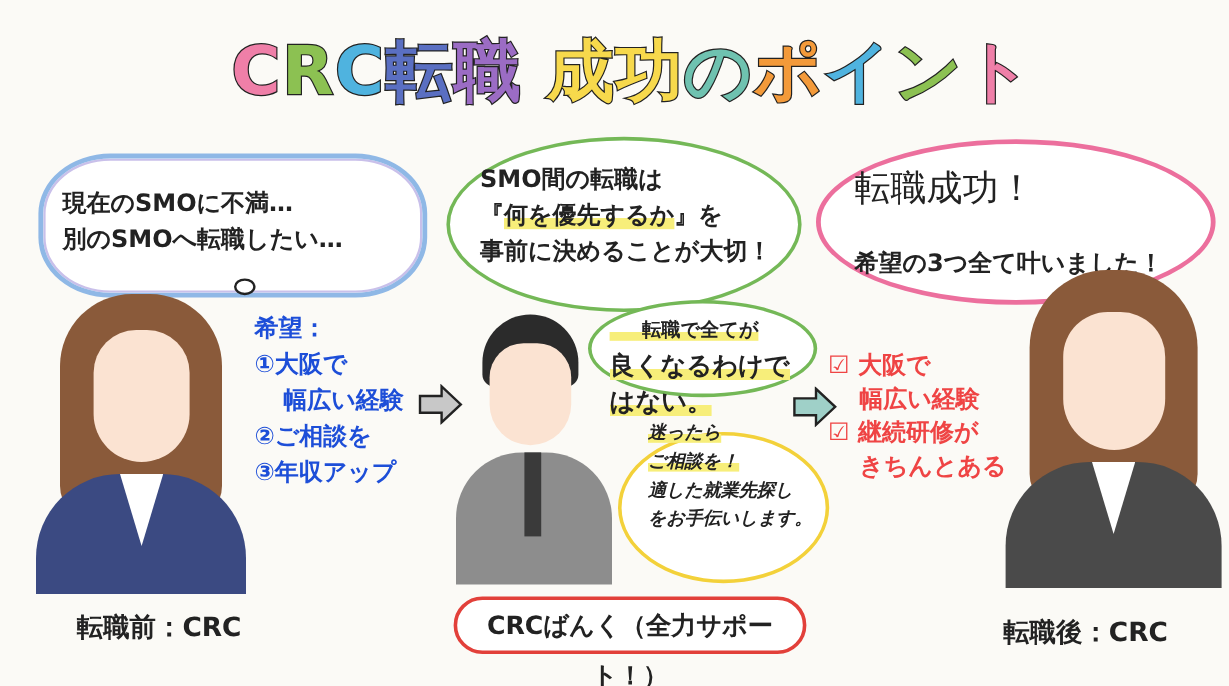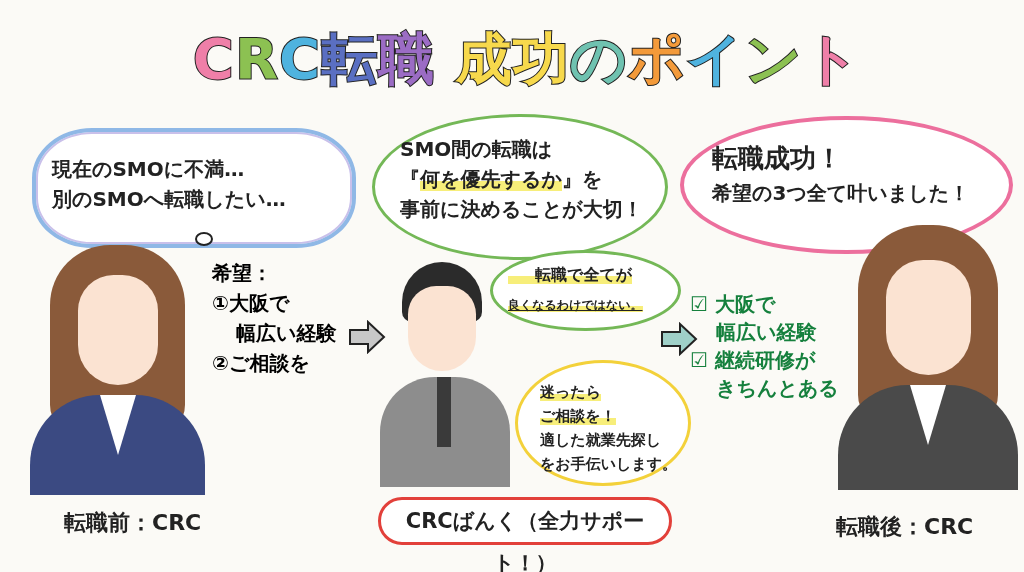--- a/index.html
+++ b/index.html
@@ -7,22 +7,22 @@
   .abs{position:absolute;}
   .title{left:15px;top:22px;width:1024px;text-align:center;font-size:56px;font-weight:bold;letter-spacing:1px;}
   .title span{-webkit-text-stroke:2px #222;paint-order:stroke fill;}
   .cloud{border:4px solid #8fb8e6;border-radius:60px/50px;background:#fff;box-shadow:0 0 0 2px #c9c0ea inset;}
   .bubble-text{font-size:20px;line-height:30px;font-weight:bold;}
   .green{border:3px solid #74b857;border-radius:50%;background:#fff;}
   .yellow{border:3px solid #f3d13a;border-radius:50%;background:#fff;}
   .pink{border:4px solid #ec6f9d;border-radius:50%;background:#fff;}
   .red{border:3px solid #e2403a;border-radius:30px;background:#fff;}
   .hl{background:linear-gradient(transparent 60%,#f7ee7a 60%);}
-  .orange{color:#000000;font-weight:bold;font-size:20px;line-height:30px;}
-  .blue{color:#15803d;font-weight:bold;font-size:20px;line-height:28px;}
+  .orange{color:#1d4ed8;font-weight:bold;font-size:20px;line-height:30px;}
+  .blue{color:#ef4444;font-weight:bold;font-size:20px;line-height:28px;}
   .label{font-size:22px;font-weight:bold;padding-left:24px;}
 </style>
 </head>
 <body>
 
 <div class="abs title">
   <span style="color:#ef7fa8">C</span><span style="color:#8cc152">R</span><span style="color:#4fb3df">C</span><span style="color:#5a6fc2">転</span><span style="color:#9b6cc4">職</span>&nbsp;<span style="color:#f7d94c">成</span><span style="color:#f7d94c">功</span><span style="color:#6fc2b0">の</span><span style="color:#f39a3a">ポ</span><span style="color:#4fb3df">イ</span><span style="color:#8cc152">ン</span><span style="color:#ef7fa8">ト</span>
 </div>
 
 <div class="abs cloud" style="left:32px;top:128px;width:300px;height:90px;padding:22px 0 0 16px;">
@@ -36,72 +36,73 @@
   <div class="abs" style="left:48px;top:30px;width:80px;height:110px;background:#fbe3d2;border-radius:40px 40px 45px 45px;"></div>
   <div class="abs" style="left:0;top:150px;width:175px;height:100px;background:#3b4a82;border-radius:70px 70px 0 0;"></div>
   <div class="abs" style="left:70px;top:150px;width:36px;height:60px;background:#fff;clip-path:polygon(0 0,100% 0,50% 100%);"></div>
 </div>
 
 <div class="abs" style="left:212px;top:258px;width:140px;">
   <div class="orange">希望：</div>
   <div class="orange"><span>①</span><span>大阪で</span></div>
   <div class="orange" style="padding-left:24px;">幅広い経験</div>
   <div class="orange"><span>②</span><span>ご相談を</span></div>
+  <div class="orange"><span>③</span><span>年収アップ</span></div>
 </div>
 
 <div class="abs label" style="left:40px;top:508px;">転職前：CRC</div>
 
 <div class="abs" style="left:348px;top:320px;width:38px;height:34px;">
   <svg width="38" height="34" viewBox="0 0 38 34">
       <polygon points="2,10 20,10 20,2 36,17 20,32 20,24 2,24" fill="#c8c8c8" stroke="#222" stroke-width="2"></polygon>
     </svg>
 </div>
 
 <div class="abs green" style="left:372px;top:114px;width:290px;height:140px;"></div>
 <div class="abs" style="left:400px;top:134px;width:260px;">
   <div class="bubble-text">SMO間の転職は</div>
   <div class="bubble-text"><span>『</span><span class="hl">何を優先するか</span><span>』を</span></div>
   <div class="bubble-text">事前に決めることが大切！</div>
 </div>
 
 <div class="abs green" style="left:490px;top:250px;width:185px;height:75px;"></div>
 <div class="abs" style="left:508px;top:260px;width:170px;">
   <div class="bubble-text hl" style="display:inline;font-size:16px;padding-left:27px;">転職で全てが</div><br>
-  <div class="bubble-text hl" style="display:inline;font-size:12px;text-decoration:underline;">良くなるわけではない。</div>
+  <div class="bubble-text hl" style="display:inline;font-size:21px;">良くなるわけではない。</div>
 </div>
 
 <div class="abs" style="left:380px;top:262px;width:130px;height:225px;">
   <div class="abs" style="left:22px;top:0;width:80px;height:60px;background:#2b2b2b;border-radius:40px 40px 10px 10px;"></div>
   <div class="abs" style="left:28px;top:24px;width:68px;height:85px;background:#fbe3d2;border-radius:30px 30px 36px 36px;"></div>
   <div class="abs" style="left:0;top:115px;width:130px;height:110px;background:#8d8d8d;border-radius:55px 55px 0 0;"></div>
   <div class="abs" style="left:57px;top:115px;width:14px;height:70px;background:#3a3a3a;"></div>
 </div>
 
 <div class="abs yellow" style="left:515px;top:360px;width:170px;height:120px;"></div>
-<div class="abs" style="left:540px;top:380px;width:150px;font-size:15px;line-height:24px;font-weight:bold;">
+<div class="abs" style="left:540px;top:348px;width:150px;font-size:15px;line-height:24px;font-weight:bold;font-style:italic;">
   <div><span class="hl">迷ったら</span></div>
   <div><span class="hl">ご相談を！</span></div>
   <div>適した就業先探し</div>
   <div>をお手伝いします。</div>
 </div>
 
 <div class="abs red" style="left:378px;top:497px;width:288px;height:42px;text-align:center;line-height:42px;font-size:21px;font-weight:bold;">
   <span>CRCばんく（全力サポート！）</span>
 </div>
 
 <div class="abs" style="left:660px;top:322px;width:38px;height:34px;">
   <svg width="38" height="34" viewBox="0 0 38 34">
       <polygon points="2,10 20,10 20,2 36,17 20,32 20,24 2,24" fill="#9fd0c8" stroke="#222" stroke-width="2"></polygon>
     </svg>
 </div>
 
 <div class="abs pink" style="left:680px;top:116px;width:325px;height:130px;"></div>
 <div class="abs" style="left:712px;top:140px;width:300px;">
-  <div style="font-size:26px;font-weight:bold;line-height:36px;">転職成功！</div>
-  <div style="font-size:20px;font-weight:bold;line-height:34px;">希望の3つ全て叶いました！</div>
+  <div style="font-size:30px;font-weight:normal;line-height:36px;">転職成功！</div>
+  <div style="font-size:20px;font-weight:bold;line-height:34px;margin-top:26px;">希望の3つ全て叶いました！</div>
 </div>
 
 <div class="abs" style="left:690px;top:290px;width:150px;">
   <div class="blue"><span>☑</span> <span>大阪で</span></div>
   <div class="blue" style="padding-left:26px;">幅広い経験</div>
   <div class="blue"><span>☑</span> <span>継続研修が</span></div>
   <div class="blue" style="padding-left:26px;">きちんとある</div>
 </div>
 
 <div class="abs" style="left:838px;top:225px;width:180px;height:265px;">

